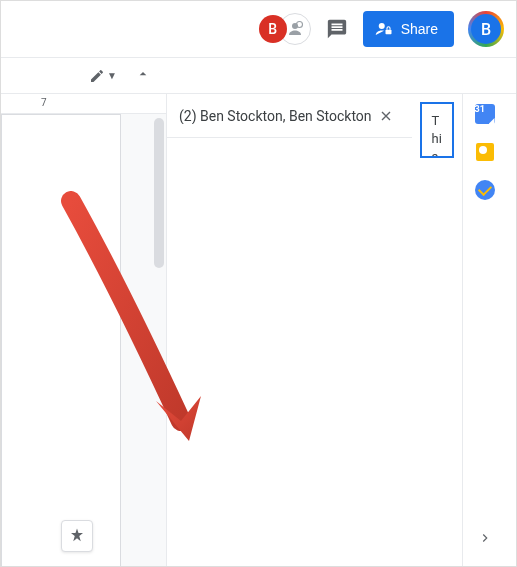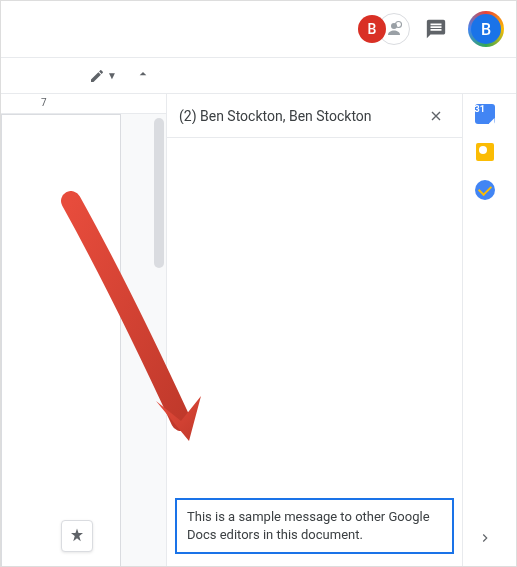--- a/index.html
+++ b/index.html
@@ -30,21 +30,21 @@
     
     .main { display: flex; height: calc(100% - 92px); position: relative; border-top: 1px solid #e8eaed; }
     
     .ruler { width: 165px; height: 20px; background: #fff; border-bottom: 1px solid #e8eaed; position: relative; font-size: 10px; color: #5f6368; }
     .ruler-tick { position: absolute; top: 3px; left: 40px; }
     
     .doc-area { width: 165px; background: #f8f9fa; position: relative; }
     .doc-page { position: absolute; top: 20px; left: 0; width: 120px; height: 460px; background: #fff; border: 1px solid #dadce0; }
     .doc-scrollbar { position: absolute; right: 2px; top: 24px; width: 10px; height: 150px; background: #dadce0; border-radius: 5px; }
     
-    .chat-panel { width: 296px; border-left: 1px solid #e8eaed; display: flex; flex-direction: column; background: #fff; }
+    .chat-panel { width: 296px; border-left: 1px solid #e8eaed; display: flex; flex-direction: row; background: #fff; }
     .chat-header { height: 44px; display: flex; align-items: center; padding: 0 12px; border-bottom: 1px solid #e8eaed; }
     .chat-title { flex: 1; font-size: 14px; color: #3c4043; white-space: nowrap; overflow: hidden; text-overflow: ellipsis; }
     .chat-close { width: 28px; height: 28px; display: flex; align-items: center; justify-content: center; cursor: pointer; color: #5f6368; }
     .chat-close svg { width: 16px; height: 16px; stroke: #5f6368; stroke-width: 2; fill: none; }
     
     .chat-body { flex: 1; }
     
     .chat-input-wrap { padding: 8px; }
     .chat-input { width: 100%; min-height: 48px; border: 2px solid #1a73e8; padding: 8px 10px; font-size: 13px; color: #3c4043; font-family: inherit; resize: none; outline: none; line-height: 1.4; }
     
@@ -76,20 +76,29 @@
           <path d="M4 20c0-4 4-6 8-6s8 2 8 6" fill="#9aa0a6"></path>
           <circle cx="18" cy="6" r="4" fill="none" stroke="#9aa0a6" stroke-width="1.5"></circle>
         </svg>
     </div>
   </div>
   <div class="comments-btn">
     <svg viewBox="0 0 24 24">
         <path d="M20 2H4c-1.1 0-2 .9-2 2v18l4-4h14c1.1 0 2-.9 2-2V4c0-1.1-.9-2-2-2zm-2 12H6v-2h12v2zm0-3H6V9h12v2zm0-3H6V6h12v2z"></path>
       </svg>
   </div>
+  <button class="share-btn">
+    <svg viewBox="0 0 24 24">
+        <circle cx="9" cy="8" r="4"></circle>
+        <path d="M1 20c0-3 3-6 8-6 1 0 2 .1 3 .4"></path>
+        <rect x="14" y="13" width="8" height="6" rx="1"></rect>
+        <path d="M16 13v-2a2 2 0 014 0v2" fill="none" stroke="#fff" stroke-width="1.5"></path>
+      </svg>
+    <span>Share</span>
+  </button>
   <div class="profile-avatar">B</div>
 </div>
 
 <div class="toolbar">
   <div class="toolbar-right">
     <div class="edit-mode">
       <svg viewBox="0 0 24 24">
           <path d="M3 17.25V21h3.75L17.81 9.94l-3.75-3.75L3 17.25zM20.71 7.04c.39-.39.39-1.02 0-1.41l-2.34-2.34c-.39-.39-1.02-.39-1.41 0l-1.83 1.83 3.75 3.75 1.83-1.83z"></path>
         </svg>
       <span class="caret-down">▼</span>

